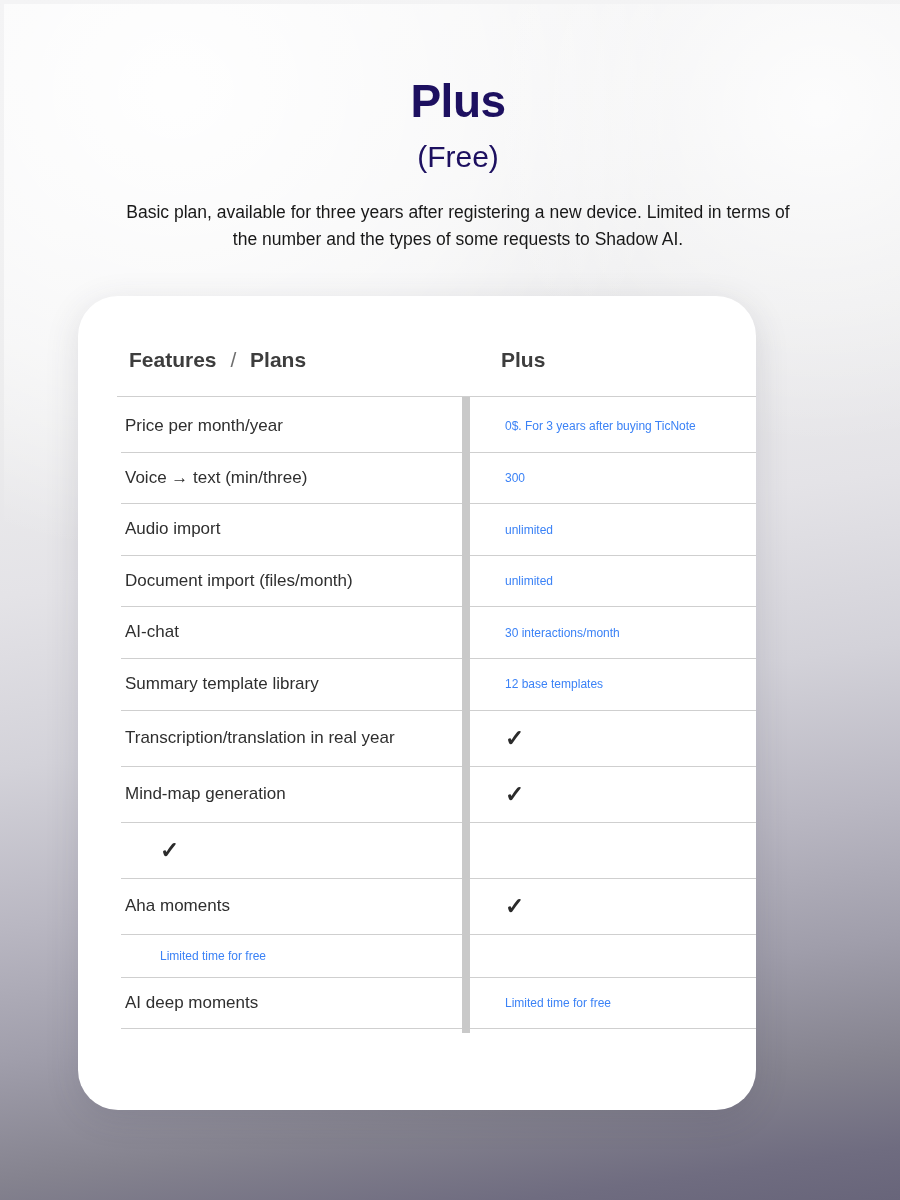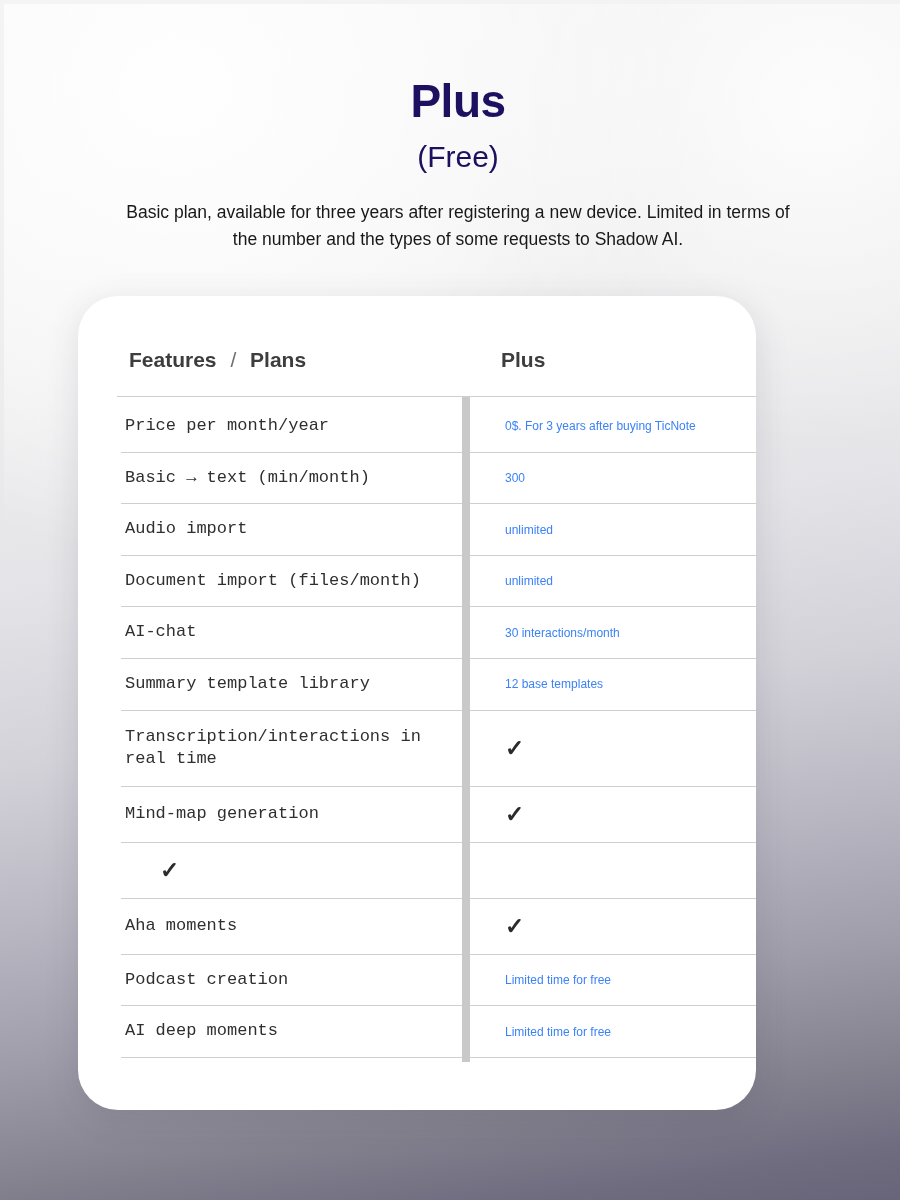--- a/index.html
+++ b/index.html
@@ -127,21 +127,20 @@
     min-height: 40px;
   }
   .td-feature {
     width: 345px;
     font-size: 17px;
     color: #2f2f2f;
     line-height: 1.33;
     padding: 10px 14px 10px 0;
     display: flex;
     align-items: center;
-    font-family: Liberation Mono, monospace;
   }
   .td-value {
     flex: 1;
     font-size: 12px;
     color: #3b82f6;
     padding: 10px 0 10px 35px;
     display: flex;
     align-items: center;
     white-space: nowrap;
   }
@@ -179,56 +178,55 @@
         <div class="th th-plus">Plus</div>
       </div>
 
       <div class="tbody" id="table-body">
         <div class="col-divider"></div>
       <div class="tr">
             <div class="td-feature">Price per month/year</div>
             <div class="td-value">0$. For 3 years after buying TicNote</div>
           </div>
           <div class="tr">
-            <div class="td-feature">Basic → text (min/month)</div>
+            <div class="td-feature">Voice → text (min/three)</div>
             <div class="td-value">300</div>
           </div>
           <div class="tr">
             <div class="td-feature">Audio import</div>
             <div class="td-value">unlimited</div>
           </div>
           <div class="tr">
             <div class="td-feature">Document import (files/month)</div>
             <div class="td-value">unlimited</div>
           </div>
           <div class="tr">
             <div class="td-feature">AI-chat</div>
             <div class="td-value">30 interactions/month</div>
           </div>
           <div class="tr">
             <div class="td-feature">Summary template library</div>
             <div class="td-value">12 base templates</div>
           </div>
           <div class="tr tall">
-            <div class="td-feature">Transcription/interactions in real time</div>
+            <div class="td-feature">Transcription/translation in real year</div>
             <div class="td-value check">✓</div>
           </div>
           <div class="tr">
             <div class="td-feature">Mind-map generation</div>
             <div class="td-value check">✓</div>
           </div>
           <div class="tr">
             <div class="td-value check">✓</div>
           </div>
           <div class="tr">
             <div class="td-feature">Aha moments</div>
             <div class="td-value check">✓</div>
           </div>
           <div class="tr">
-            <div class="td-feature">Podcast creation</div>
             <div class="td-value">Limited time for free</div>
           </div>
           <div class="tr">
             <div class="td-feature">AI deep moments</div>
             <div class="td-value">Limited time for free</div>
           </div>
         </div>
 
     </div>
 

